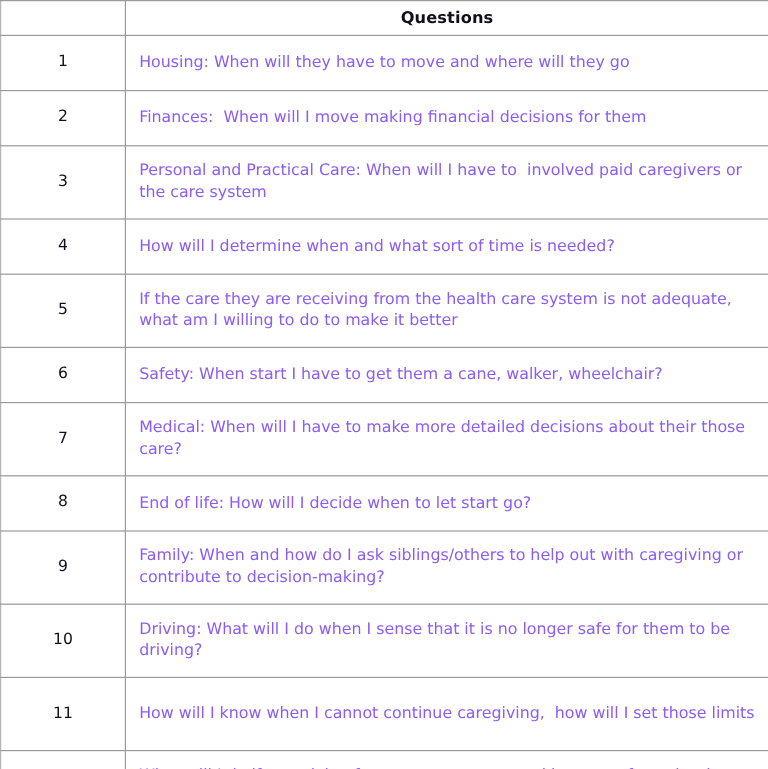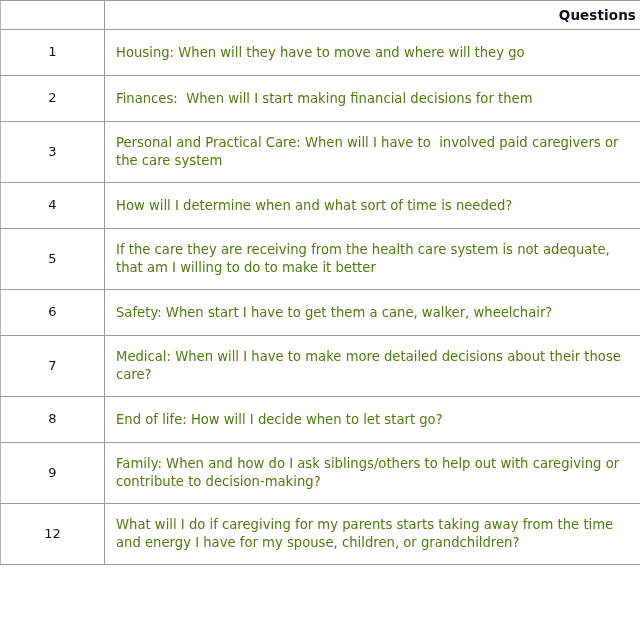--- a/index.html
+++ b/index.html
@@ -32,38 +32,38 @@
   #questions-table tr > *:first-child { border-left-color: #b5b5b5; }
   #questions-table tr > *:last-child  { border-right-color: #b5b5b5; }
 
   th.head-blank {
     height: 28px;
     padding: 0;
   }
   th.head-questions {
     height: 28px;
     padding: 0 4px;
-    text-align: right;
+    text-align: center;
     font-weight: bold;
     font-size: 13.5px;
     color: #10101e;
     letter-spacing: 0.1px;
   }
 
   td.cell-num {
     text-align: center;
     font-size: 13px;
     color: #10101e;
     padding: 5px 2px;
     line-height: 1.25;
   }
   td.cell-q {
     text-align: left;
     font-size: 13.2px;
-    color: #4d7c0f;
+    color: #8b5cf6;
     padding: 6px 0 6px 11px;
     line-height: 1.35;
     white-space: pre-wrap;
   }
 
   tr.r-1  td { height: 33px; }
   tr.r-2  td { height: 33px; }
   tr.r-3  td { height: 48px; }
   tr.r-4  td { height: 33px; }
   tr.r-5  td { height: 48px; }
@@ -89,49 +89,57 @@
       <th class="head-questions">Questions</th>
     </tr>
   </thead>
   <tbody>
     <tr class="r-1">
       <td class="cell-num">1</td>
       <td class="cell-q">Housing: When will they have to move and where will they go</td>
     </tr>
     <tr class="r-2">
       <td class="cell-num">2</td>
-      <td class="cell-q">Finances:  When will I start making financial decisions for them</td>
+      <td class="cell-q">Finances:  When will I move making financial decisions for them</td>
     </tr>
     <tr class="r-3">
       <td class="cell-num">3</td>
       <td class="cell-q">Personal and Practical Care: When will I have to  involved paid caregivers or the care system</td>
     </tr>
     <tr class="r-4">
       <td class="cell-num">4</td>
       <td class="cell-q">How will I determine when and what sort of time is needed?</td>
     </tr>
     <tr class="r-5">
       <td class="cell-num">5</td>
-      <td class="cell-q">If the care they are receiving from the health care system is not adequate, that am I willing to do to make it better</td>
+      <td class="cell-q">If the care they are receiving from the health care system is not adequate, what am I willing to do to make it better</td>
     </tr>
     <tr class="r-6">
       <td class="cell-num">6</td>
       <td class="cell-q">Safety: When start I have to get them a cane, walker, wheelchair?</td>
     </tr>
     <tr class="r-7">
       <td class="cell-num">7</td>
       <td class="cell-q">Medical: When will I have to make more detailed decisions about their those care?</td>
     </tr>
     <tr class="r-8">
       <td class="cell-num">8</td>
       <td class="cell-q">End of life: How will I decide when to let start go?</td>
     </tr>
     <tr class="r-9">
       <td class="cell-num">9</td>
       <td class="cell-q">Family: When and how do I ask siblings/others to help out with caregiving or contribute to decision-making?</td>
     </tr>
+    <tr class="r-10">
+      <td class="cell-num">10</td>
+      <td class="cell-q">Driving: What will I do when I sense that it is no longer safe for them to be driving?</td>
+    </tr>
+    <tr class="r-11">
+      <td class="cell-num">11</td>
+      <td class="cell-q">How will I know when I cannot continue caregiving,  how will I set those limits</td>
+    </tr>
     <tr class="r-12">
       <td class="cell-num">12</td>
       <td class="cell-q">What will I do if caregiving for my parents starts taking away from the time and energy I have for my spouse, children, or grandchildren?</td>
     </tr>
 
   </tbody>
 </table>
 
 </body></html>

